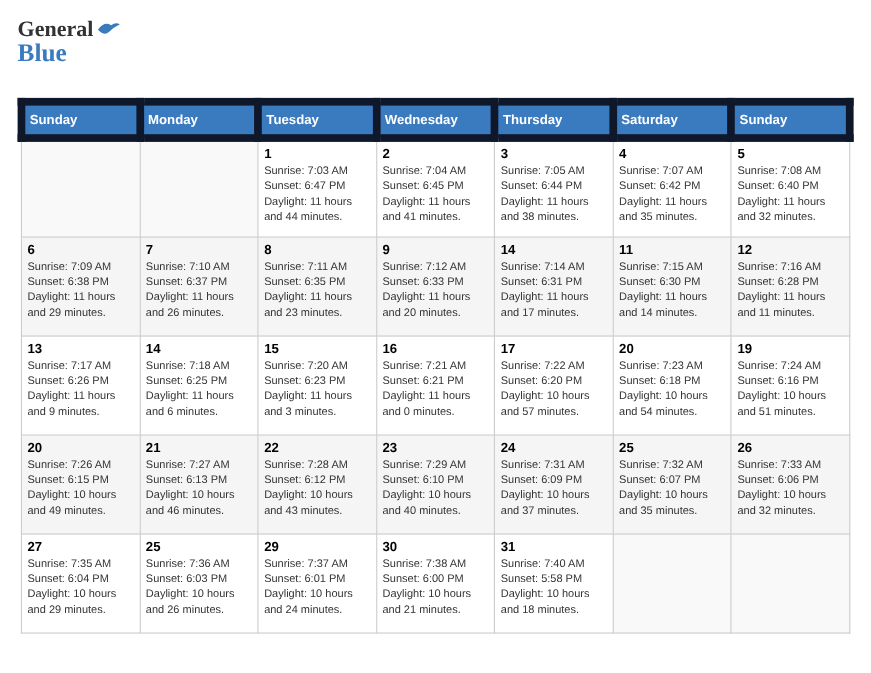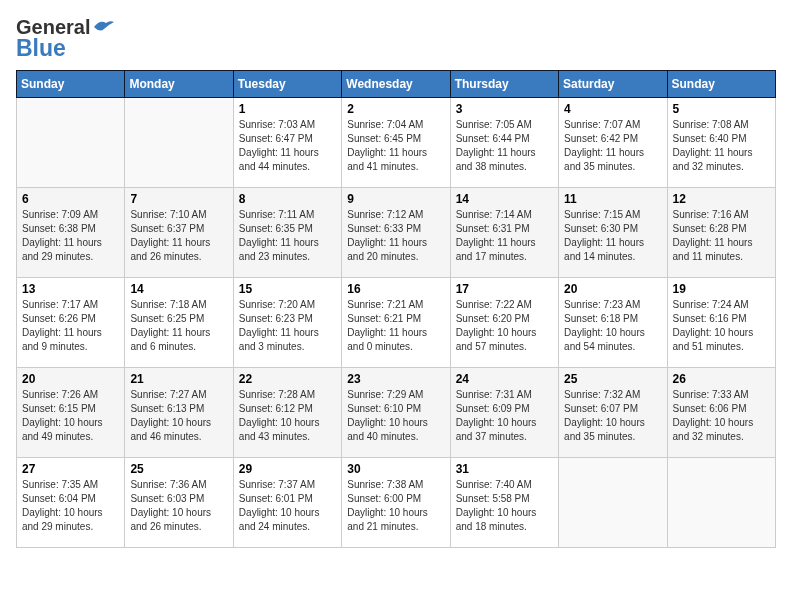--- a/index.html
+++ b/index.html
@@ -6,21 +6,22 @@
     body {
       font-family: Arial, sans-serif;
       background: #fff;
       width: 792px;
       min-height: 612px;
       padding: 16px;
     }
     .header-area {
       display: flex;
       align-items: flex-start;
-      margin-bottom: 8px;
+      margin-bottom: 28px;
+      font-family: Liberation Serif, serif;
     }
     .logo {
       display: flex;
       flex-direction: column;
       align-items: flex-start;
     }
     .logo-row {
       display: flex;
       align-items: center;
     }
@@ -41,21 +42,21 @@
       border-collapse: collapse;
       font-size: 11px;
     }
     .calendar th {
       background-color: #3a7abf;
       color: #fff;
       padding: 6px 4px;
       text-align: left;
       font-size: 12px;
       font-weight: bold;
-      border: 1px solid #0f172a;
+      border: 7px solid #0f172a;
     }
     .calendar td {
       border: 1px solid #ccc;
       padding: 4px 5px;
       vertical-align: top;
       width: 14.28%;
       min-height: 80px;
       height: 90px;
       background: #fff;
     }

